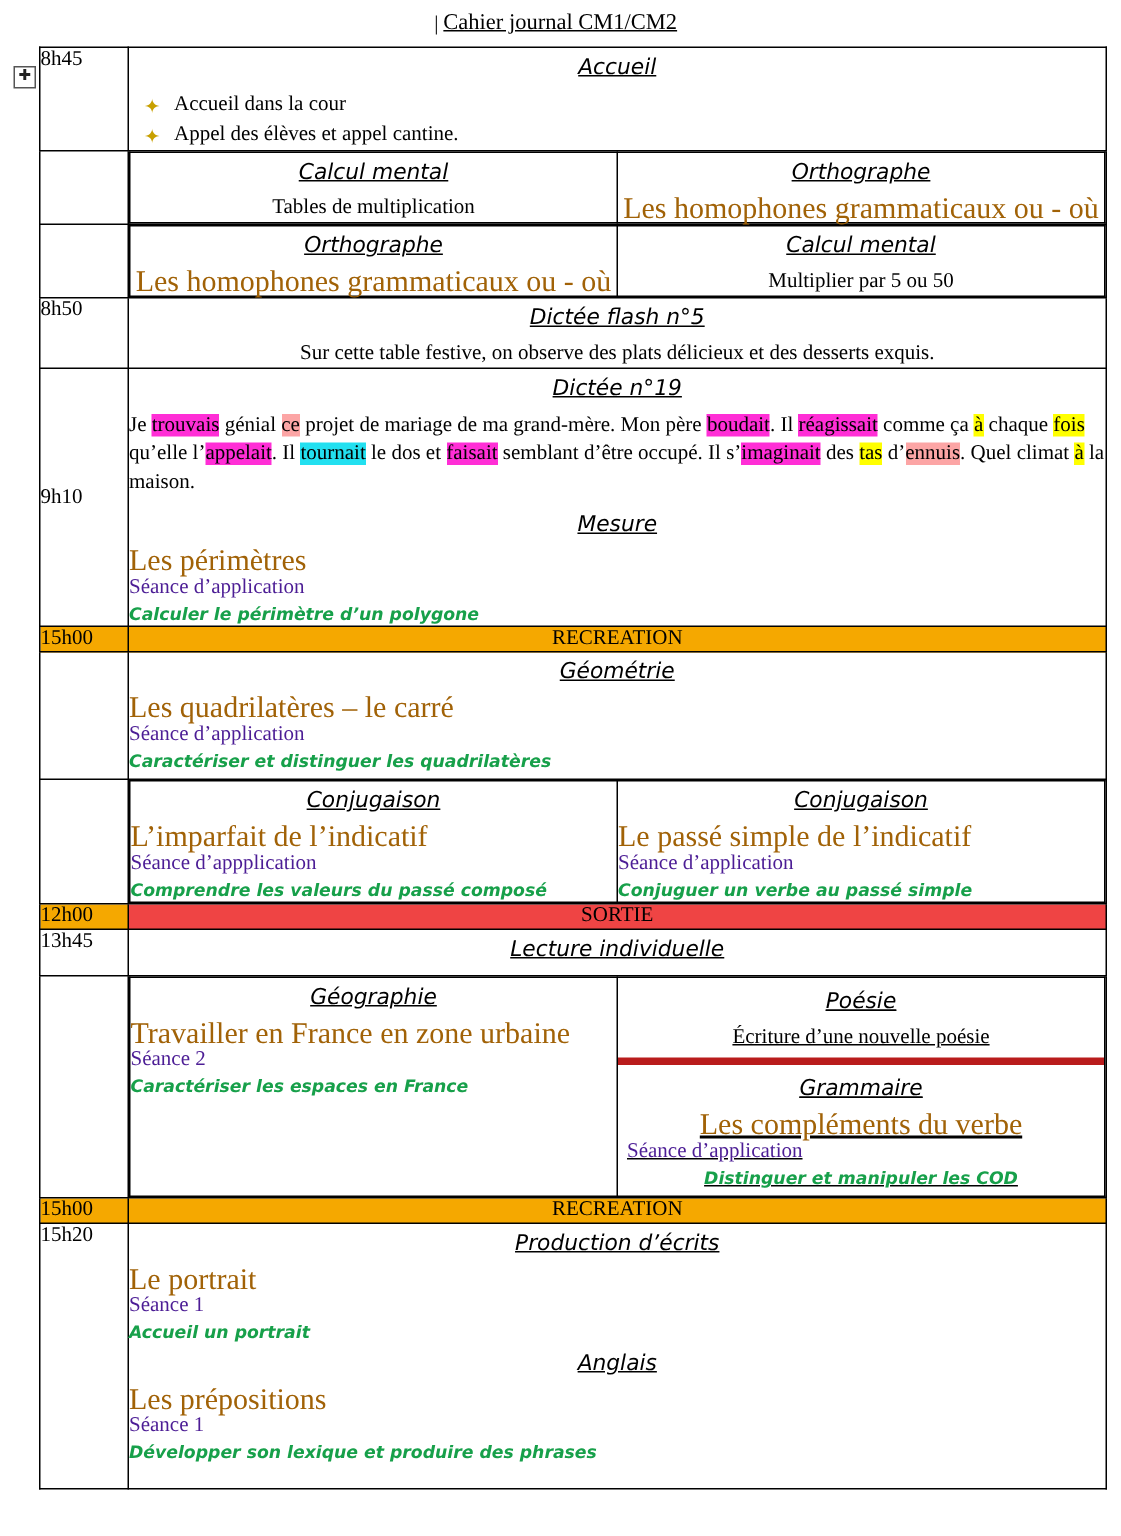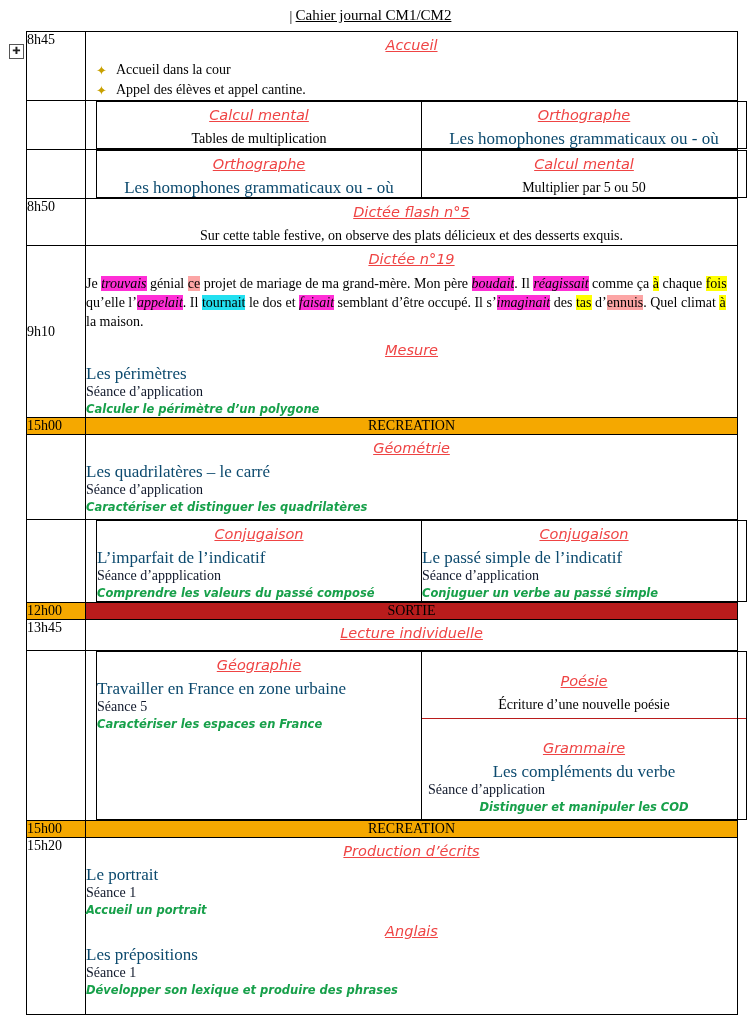--- a/index.html
+++ b/index.html
@@ -89,43 +89,43 @@
     vertical-align: middle;
     margin-top: 39px;
   }
   .content-cell {
     padding: 3px 6px 5px 6px;
   }
 
   
   .subject {
     text-align: center;
-    color: #ef4444;
+    color: #000000;
     font-family: "DejaVu Sans", sans-serif;
     font-size: 14.5px;
     font-style: italic;
     text-decoration: underline;
     line-height: 22px;
     margin: 2px 0 4px 0;
   }
   .centered-black {
     text-align: center;
     font-size: 14px;
     line-height: 18px;
   }
   .red {
-    color: #0c4a6e;
-    font-size: 17px;
+    color: #a16207;
+    font-size: 20px;
     line-height: 18px;
   }
   .red.center {
     text-align: center;
   }
   .black {
-    color: #0f172a;
+    color: #4c1d95;
     font-size: 14px;
     line-height: 18px;
   }
   .green-obj {
     color: #17a04a;
     font-family: "DejaVu Sans", sans-serif;
     font-style: italic;
     font-weight: bold;
     font-size: 11.5px;
     line-height: 16px;
@@ -144,60 +144,59 @@
   }
   .bullet-line .bullet {
     position: absolute;
     left: 10px;
     top: 1px;
     color: #c8a000;
     font-size: 13px;
   }
 
   
-  .hl-pink   { background: #ff2ed6; font-style: italic; }
+  .hl-pink   { background: #ff2ed6; }
   .hl-cyan   { background: #22e0f0; }
   .hl-green  { background: #fca5a5; }
   .hl-yellow { background: #ffff00; }
 
   
   .bar-row td {
     background: #f5a800;
     font-family: Liberation Serif, serif;
   }
   .bar-label {
     text-align: center;
     font-size: 14px;
     color: #000;
     padding: 2px 0 2px 0;
   }
   .bar-time {
     background: #f5a800;
     font-size: 14px;
     padding: 2px 0 2px 6px;
   }
-  .sortie-row .bar-label { background: #b91c1c; }
+  .sortie-row .bar-label { background: #ef4444; }
 
   .split-table {
     width: 100%;
     border-collapse: collapse;
     table-layout: fixed;
-    margin-left: 10px;
   }
   .split-table td {
     border: 0;
     vertical-align: top;
     padding: 0 6px 4px 6px;
   }
   .split-table td.left-col {
     border-right: 1px solid #000;
   }
   .nopad { padding: 0 !important; }
-  .inner-block { padding: 16px 6px 4px 6px; }
-  .sep-top { border-top: 1px solid #b91c1c; }
+  .inner-block { padding: 3px 6px 4px 6px; text-decoration: underline; }
+  .sep-top { border-top: 5px solid #b91c1c; }
 </style>
 </head>
 <body>
 
 <div class="page">
 
   <div class="doc-header">
     <div class="doc-title">
       <span class="caret">|</span>
       <span>Cahier journal CM1/CM2</span>
@@ -338,21 +337,21 @@
 
     <tr>
       <td class="time-cell"></td>
       <td class="nopad">
         <table class="split-table">
           <tbody>
                 <tr>
             <td class="left-col" style="width:50%">
               <div class="subject">Géographie</div>
               <div class="red">Travailler en France en zone urbaine</div>
-              <div class="black">Séance 5</div>
+              <div class="black">Séance 2</div>
               <div class="green-obj">Caractériser les espaces en France</div>
             </td>
             <td style="width:50%; padding:0">
               <div class="inner-block">
                 <div class="subject">Poésie</div>
                 <div class="centered-black">Écriture d’une nouvelle poésie</div>
               </div>
               <div class="inner-block sep-top">
                 <div class="subject">Grammaire</div>
                 <div class="red center">Les compléments du verbe</div>

